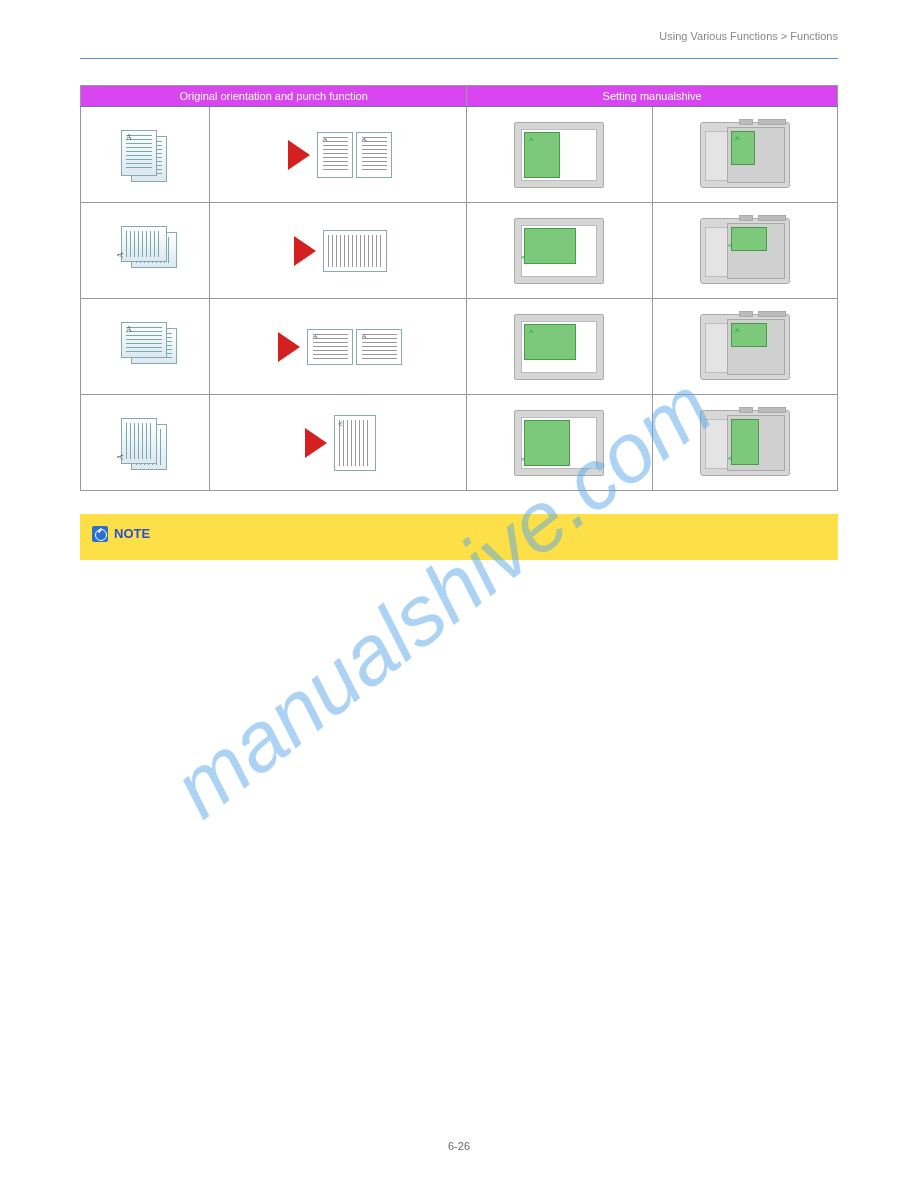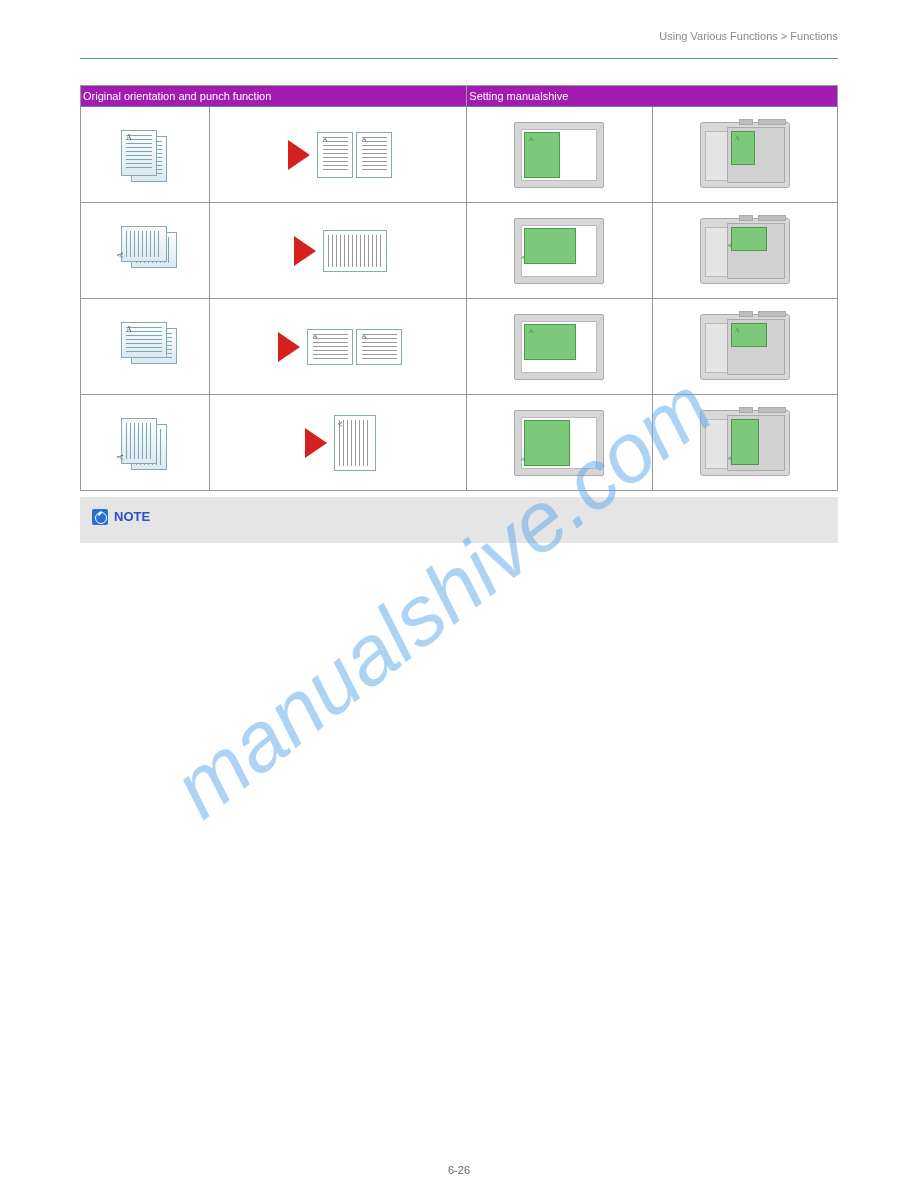--- a/index.html
+++ b/index.html
@@ -26,25 +26,25 @@
     font-size: 11px;
     color: #888;
     margin-bottom: 14px;
   }
   .content-table {
     width: 100%;
     border-collapse: collapse;
     border: 1px solid #999;
   }
   .content-table th {
-    background: #a21caf;
+    background: #d946ef;
     color: #fff;
     font-weight: normal;
     font-size: 11px;
-    text-align: left;
+    text-align: center;
     border: 1px solid #999;
     padding: 4px 2px;
     height: 16px;
   }
   .content-table th.top-merge {
     border-bottom: 1px solid #5f77d8;
   }
   .content-table td {
     border: 1px solid #999;
     text-align: center;
@@ -146,38 +146,38 @@
   .docproc {
     position:relative; width:90px; height:66px; margin:0 auto;
     background:#d8d8d8; border:1px solid #aaa; border-radius:3px;
   }
   .dp-back { position:absolute; left:4px; top:8px; width:50px; height:50px; background:#e4e4e4; border:1px solid #bbb; }
   .dp-tray { position:absolute; right:4px; top:4px; width:58px; height:56px; background:#d0d0d0; border:1px solid #aaa; }
   .dp-slot { position:absolute; right:3px; top:-4px; width:28px; height:6px; background:#bcbcbc; border:1px solid #aaa; }
   .dp-slot2 { position:absolute; right:36px; top:-4px; width:14px; height:6px; background:#bcbcbc; border:1px solid #aaa; }
 
   .note-box {
-    margin-top: 6px;
-    background: #e5e5e5;
+    margin-top: 23px;
+    background: #fde047;
     padding: 10px 12px 12px 12px;
     font-size: 11px;
     line-height: 1.5;
   }
   .note-header {
     display:flex; align-items:center; gap:6px; margin-bottom:4px;
     color:#2b4fd0; font-weight:bold; font-size:13px;
   }
   .note-icon {
     width:16px; height:16px; background:#2b6fd0; border-radius:2px; position:relative; display:inline-block;
   }
   .note-icon::after { content:""; position:absolute; left:3px; top:3px; width:10px; height:10px;
     border:1px solid #fff; border-radius:50%; }
   .note-icon::before { content:""; position:absolute; left:7px; top:2px; width:2px; height:5px; background:#fff; transform: rotate(35deg); }
   .page-num {
-    position:absolute; bottom:12px; left:0; right:0; text-align:center; font-size:11px; color:#666;margin-top:40px;
+    position:absolute; bottom:36px; left:0; right:0; text-align:center; font-size:11px; color:#666;margin-top:40px;
   }
 </style>
 </head>
 <body>
 
 <div class="page">
 
   <div class="header-bar">
     <span></span>
     <span>Using Various Functions &gt; Functions</span>

